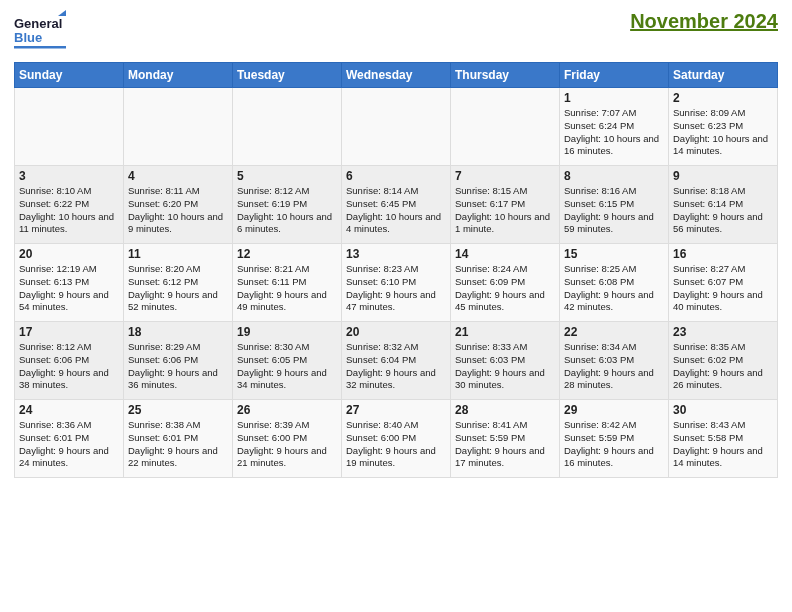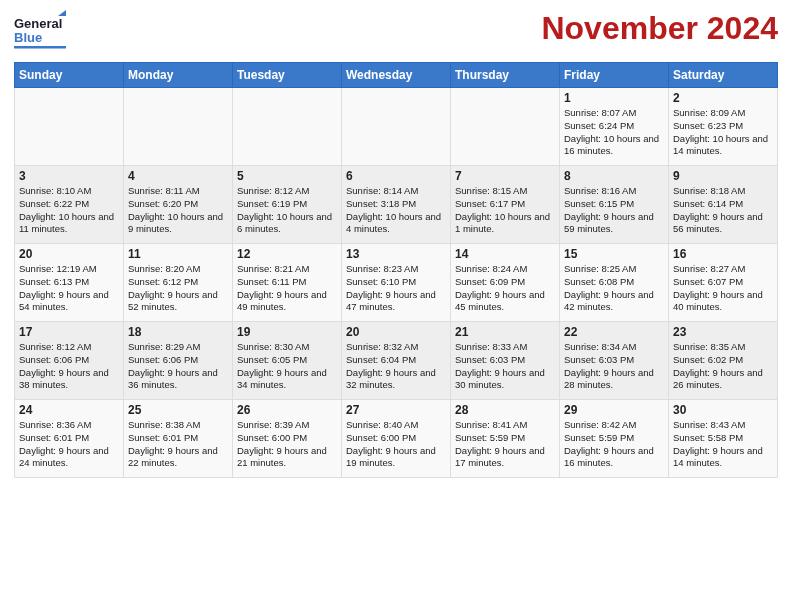--- a/index.html
+++ b/index.html
@@ -17,23 +17,24 @@
     .header {
       display: flex;
       justify-content: space-between;
       align-items: flex-start;
       margin-bottom: 8px;
     }
     .title-block {
       text-align: right;
     }
     .main-title {
-      font-size: 32px;
+      font-size: 20px;
       font-weight: bold;
-      color: #b91c1c;
+      color: #4d7c0f;
+      text-decoration: underline;
     }
     .subtitle {
       font-size: 14px;
       color: #555;
     }
     table {
       width: 100%;
       border-collapse: collapse;
       table-layout: fixed;
     }
@@ -110,21 +111,21 @@
     </thead>
     <tbody id="calendar-body">
     <tr>
           <td></td>
           <td></td>
           <td></td>
           <td></td>
           <td></td>
           <td>
             <span class="day-number">1</span>
-            <div class="cell-text">Sunrise: 8:07 AM</div>
+            <div class="cell-text">Sunrise: 7:07 AM</div>
             <div class="cell-text">Sunset: 6:24 PM</div>
             <div class="cell-text">Daylight: 10 hours and 16 minutes.</div>
           </td>
           <td>
             <span class="day-number">2</span>
             <div class="cell-text">Sunrise: 8:09 AM</div>
             <div class="cell-text">Sunset: 6:23 PM</div>
             <div class="cell-text">Daylight: 10 hours and 14 minutes.</div>
           </td>
         </tr>
@@ -143,21 +144,21 @@
           </td>
           <td>
             <span class="day-number">5</span>
             <div class="cell-text">Sunrise: 8:12 AM</div>
             <div class="cell-text">Sunset: 6:19 PM</div>
             <div class="cell-text">Daylight: 10 hours and 6 minutes.</div>
           </td>
           <td>
             <span class="day-number">6</span>
             <div class="cell-text">Sunrise: 8:14 AM</div>
-            <div class="cell-text">Sunset: 3:18 PM</div>
+            <div class="cell-text">Sunset: 6:45 PM</div>
             <div class="cell-text">Daylight: 10 hours and 4 minutes.</div>
           </td>
           <td>
             <span class="day-number">7</span>
             <div class="cell-text">Sunrise: 8:15 AM</div>
             <div class="cell-text">Sunset: 6:17 PM</div>
             <div class="cell-text">Daylight: 10 hours and 1 minute.</div>
           </td>
           <td>
             <span class="day-number">8</span>

